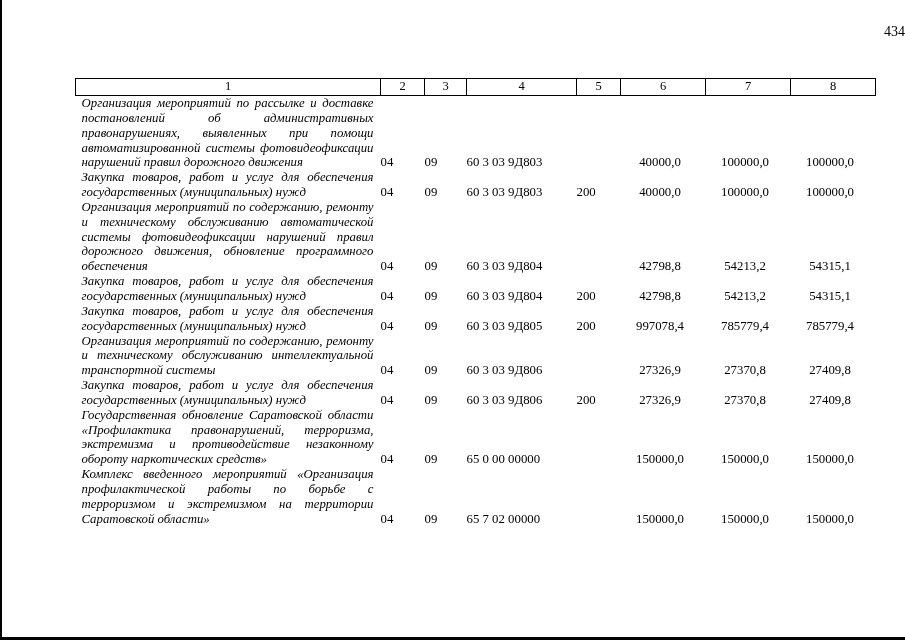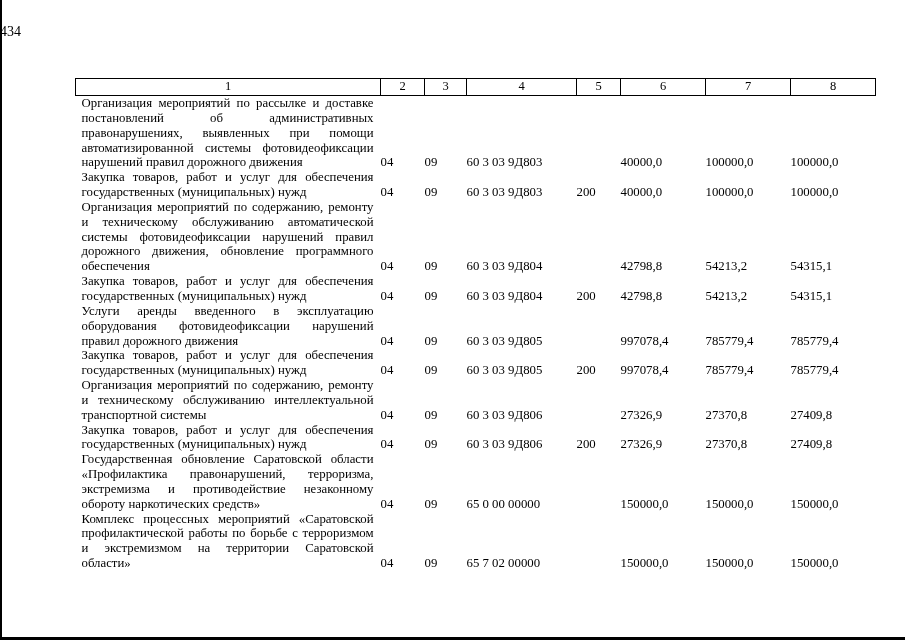--- a/index.html
+++ b/index.html
@@ -25,21 +25,21 @@
     position: absolute;
     left: 0; top: 637px;
     width: 905px; height: 3px;
     background: #000;
   }
   .page-number {
     position: absolute;
     top: 24px;
     left: 0;
     width: 905px;
-    text-align: left;
+    text-align: right;
     font-size: 14px;
   }
   table.budget-table {
     position: absolute;
     left: 75px;
     top: 78px;
     width: 800px;
     border-collapse: collapse;
     table-layout: fixed;
     font-size: 12.8px;
@@ -64,26 +64,27 @@
   }
   tbody td {
     padding: 0;
     vertical-align: bottom;
   }
   td.c1 {
     text-align: justify;
     vertical-align: top;
     padding-left: 6px;
     padding-right: 7px;
+    font-style: italic;
   }
   td.c2, td.c3, td.c4, td.c5 {
     white-space: nowrap;
   }
   td.c6, td.c7, td.c8 {
-    text-align: left;
+    text-align: center;
     padding-right: 6px;
     white-space: nowrap;
   }
 </style>
 </head>
 <body>
 
 <div class="page-number">434</div>
 
 <table class="budget-table">
@@ -144,40 +145,30 @@
         <td class="c1">Закупка товаров, работ и услуг для обеспечения государственных (муниципальных) нужд</td>
         <td class="c2">04</td>
         <td class="c3">09</td>
         <td class="c4">60 3 03 9Д804</td>
         <td class="c5">200</td>
         <td class="c6">42798,8</td>
         <td class="c7">54213,2</td>
         <td class="c8">54315,1</td>
       </tr>
       <tr>
-        <td class="c1">Услуги аренды введенного в эксплуатацию оборудования фотовидеофиксации нарушений правил дорожного движения</td>
+        <td class="c1">Закупка товаров, работ и услуг для обеспечения государственных (муниципальных) нужд</td>
         <td class="c2">04</td>
         <td class="c3">09</td>
         <td class="c4">60 3 03 9Д805</td>
-        <td class="c5"></td>
+        <td class="c5">200</td>
         <td class="c6">997078,4</td>
         <td class="c7">785779,4</td>
         <td class="c8">785779,4</td>
       </tr>
       <tr>
-        <td class="c1">Закупка товаров, работ и услуг для обеспечения государственных (муниципальных) нужд</td>
-        <td class="c2">04</td>
-        <td class="c3">09</td>
-        <td class="c4">60 3 03 9Д805</td>
-        <td class="c5">200</td>
-        <td class="c6">997078,4</td>
-        <td class="c7">785779,4</td>
-        <td class="c8">785779,4</td>
-      </tr>
-      <tr>
         <td class="c1">Организация мероприятий по содержанию, ремонту и техническому обслуживанию интеллектуальной транспортной системы</td>
         <td class="c2">04</td>
         <td class="c3">09</td>
         <td class="c4">60 3 03 9Д806</td>
         <td class="c5"></td>
         <td class="c6">27326,9</td>
         <td class="c7">27370,8</td>
         <td class="c8">27409,8</td>
       </tr>
       <tr>
@@ -194,21 +185,21 @@
         <td class="c1">Государственная обновление Саратовской области «Профилактика правонарушений, терроризма, экстремизма и противодействие незаконному обороту наркотических средств»</td>
         <td class="c2">04</td>
         <td class="c3">09</td>
         <td class="c4">65 0 00 00000</td>
         <td class="c5"></td>
         <td class="c6">150000,0</td>
         <td class="c7">150000,0</td>
         <td class="c8">150000,0</td>
       </tr>
       <tr>
-        <td class="c1">Комплекс процессных мероприятий «Саратовской профилактической работы по борьбе с терроризмом и экстремизмом на территории Саратовской области»</td>
+        <td class="c1">Комплекс введенного мероприятий «Организация профилактической работы по борьбе с терроризмом и экстремизмом на территории Саратовской области»</td>
         <td class="c2">04</td>
         <td class="c3">09</td>
         <td class="c4">65 7 02 00000</td>
         <td class="c5"></td>
         <td class="c6">150000,0</td>
         <td class="c7">150000,0</td>
         <td class="c8">150000,0</td>
       </tr>
     </tbody>
 </table>

